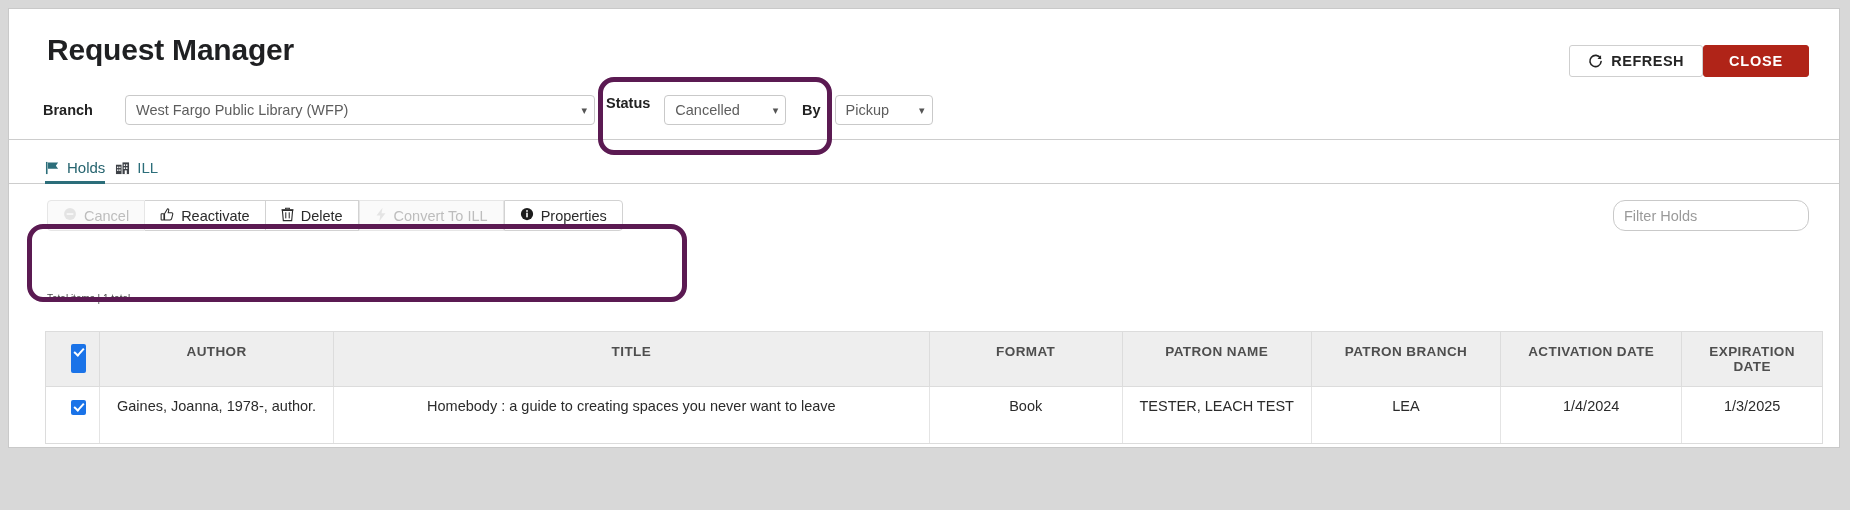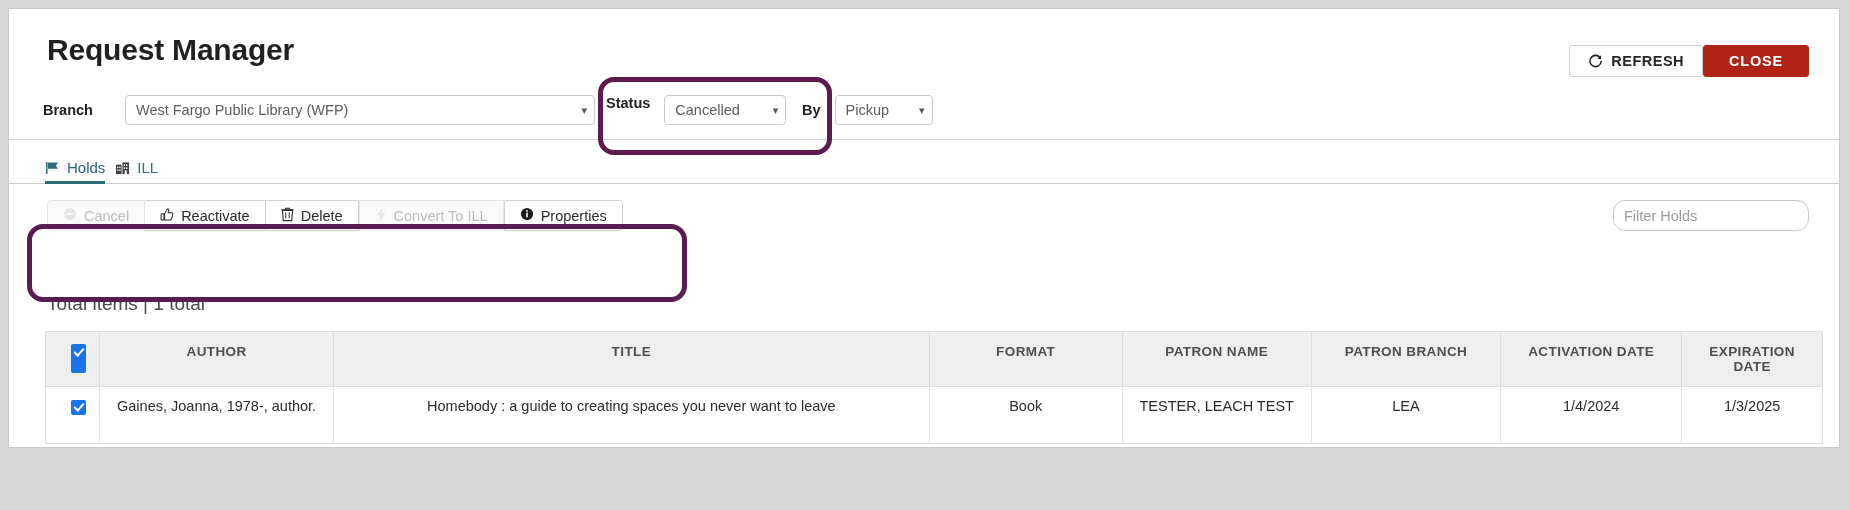--- a/index.html
+++ b/index.html
@@ -249,21 +249,21 @@
     color: #333;
     padding: 0 10px;
     box-sizing: border-box;
   }
   .filter-input::placeholder { color: #9a9a9a; }
 
   .total-items {
     position: absolute;
     left: 38px;
     top: 284px;
-    font-size: 19px;
+    font-size: 10px;
     color: #4a4a4a;
   }
 
   
   .table-wrap {
     position: absolute;
     left: 36px;
     top: 322px;
     width: 1778px;
     border: 1px solid #dcdcdc;

